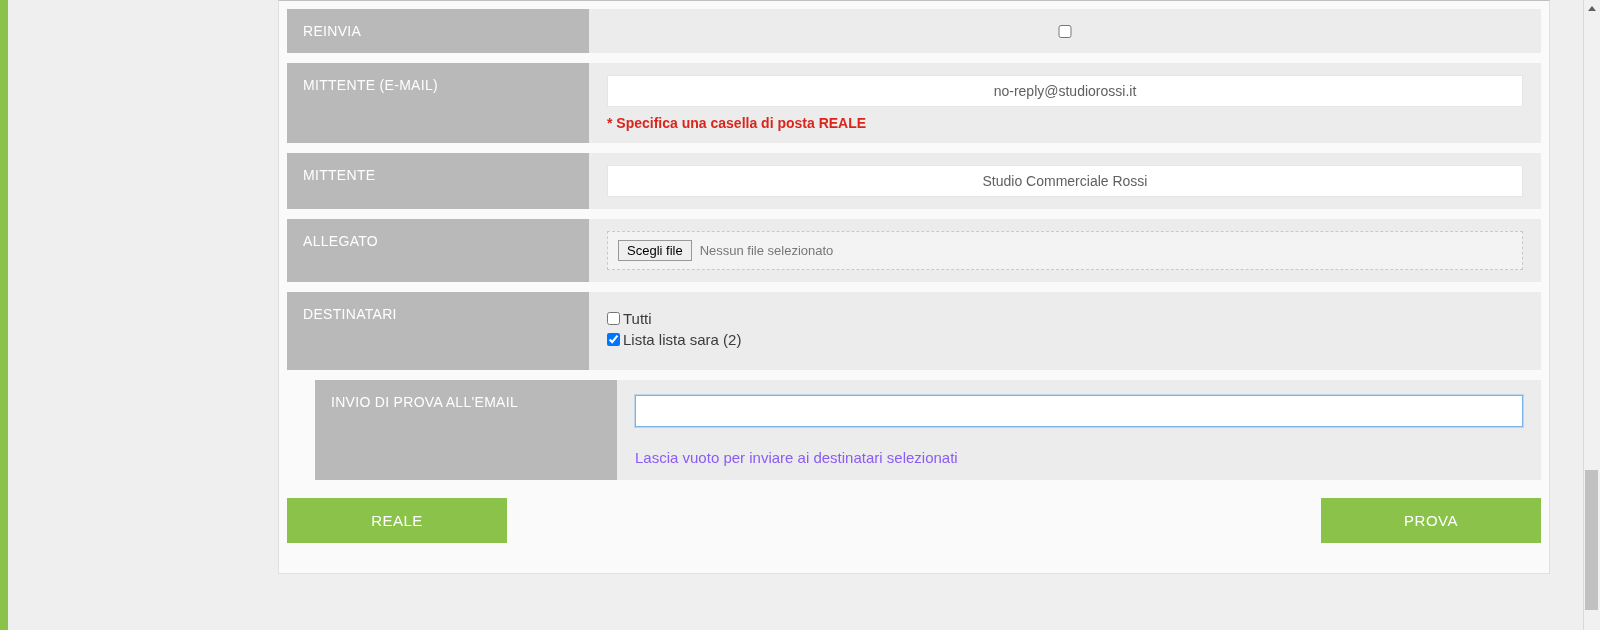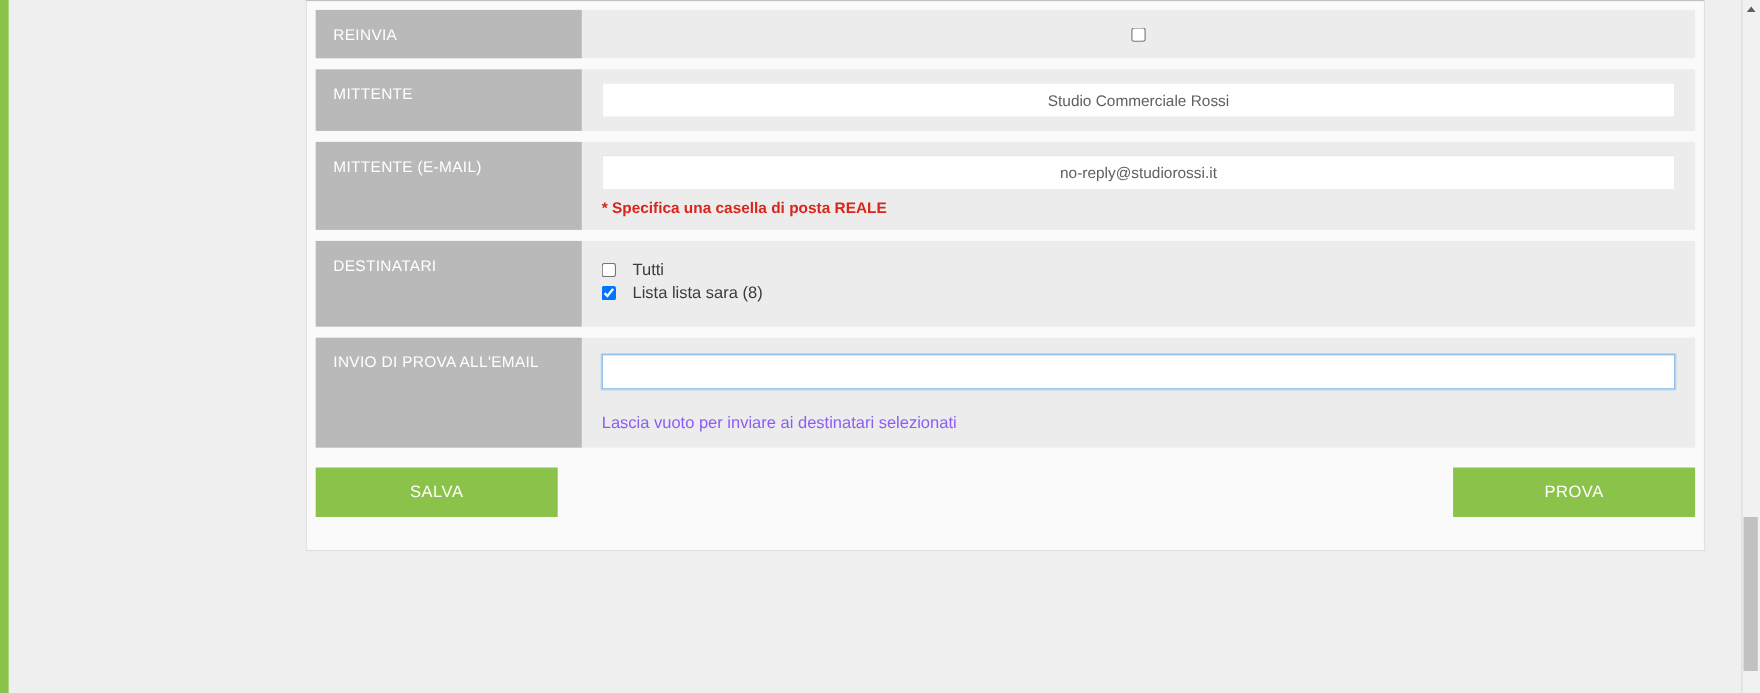--- a/index.html
+++ b/index.html
@@ -34,21 +34,21 @@
       border: 1px solid #e0e0e0;
       border-top: 1px solid #c0c0c0;
       padding: 8px 8px 30px 8px;
     }
     .form-row {
       display: flex;
       margin-bottom: 10px;
       align-items: stretch;
     }
     .form-label {
-      width: 242px;
+      width: 302px;
       background: #b9b9b9;
       color: #fff;
       font-size: 14px;
       padding: 14px 16px;
       display: flex;
       align-items: flex-start;
       flex-shrink: 0;
       letter-spacing: 0.3px;
     }
     .form-control-area {
@@ -102,21 +102,21 @@
       font-family: inherit;
       cursor: pointer;
     }
     .file-status {
       color: #777;
       font-size: 13px;
     }
     .checkbox-row {
       display: flex;
       align-items: center;
-      gap: 14px;
+      gap: 2px;
       margin-bottom: 4px;
     }
     .checkbox-row input[type="checkbox"] {
       width: 13px;
       height: 13px;
       margin-right: 1px;
     }
     .checkbox-row label {
       font-size: 15px;
       color: #3b3b3b;
@@ -135,21 +135,21 @@
       color: #fff;
       border: none;
       padding: 14px 0;
       width: 220px;
       font-size: 15px;
       cursor: pointer;
       letter-spacing: 0.5px;
       font-family: inherit;
     }
     .form-row.tall .form-label { min-height: 78px; }
-    .form-row.taller .form-label { min-height: 100px; }
+    .form-row.taller .form-label { min-height: 100px; margin-left: 28px; }
     .scrollbar-right {
       position: absolute;
       right: 0;
       top: 0;
       width: 17px;
       height: 100%;
       background: #f1f1f1;
       border-left: 1px solid #d9d9d9;
     }
     .scroll-arrow-up {
@@ -187,60 +187,69 @@
   <div class="content-area">
     <div class="form-container">
 
       <div class="form-row">
         <div class="form-label">REINVIA</div>
         <div class="form-control-area single-check">
           <input type="checkbox" style="">
         </div>
       </div>
 
+      <div class="form-row tall">
+        <div class="form-label">MITTENTE (E-MAIL)</div>
+        <div class="form-control-area">
+          <input type="text" class="text-input" value="no-reply@studiorossi.it" style="">
+          <div class="helper-red">* Specifica una casella di posta REALE</div>
+        </div>
+      </div>
+
       <div class="form-row">
         <div class="form-label">MITTENTE</div>
         <div class="form-control-area">
           <input type="text" class="text-input" value="Studio Commerciale Rossi" style="">
         </div>
       </div>
 
-      <div class="form-row tall">
-        <div class="form-label">MITTENTE (E-MAIL)</div>
-        <div class="form-control-area">
-          <input type="text" class="text-input" value="no-reply@studiorossi.it" style="">
-          <div class="helper-red">* Specifica una casella di posta REALE</div>
-        </div>
-      </div>
-
+      <div class="form-row">
+        <div class="form-label">ALLEGATO</div>
+        <div class="form-control-area">
+          <div class="file-wrap">
+            <button class="file-btn">Scegli file</button>
+            <span class="file-status">Nessun file selezionato</span>
+          </div>
+        </div>
+      </div>
 
       <div class="form-row tall">
         <div class="form-label">DESTINATARI</div>
         <div class="form-control-area">
           <div class="checkbox-row">
             <input type="checkbox" style="">
             <label>Tutti</label>
           </div>
           <div class="checkbox-row">
             <input type="checkbox" checked="" style="">
-            <label>Lista lista sara (8)</label>
+            <label>Lista lista sara (2)</label>
           </div>
         </div>
       </div>
 
       <div class="form-row taller">
         <div class="form-label">INVIO DI PROVA ALL'EMAIL</div>
         <div class="form-control-area">
           <input type="text" class="text-input focused" value="" style="">
           <div class="helper-text">Lascia vuoto per inviare ai destinatari selezionati</div>
         </div>
       </div>
 
       <div class="btn-row">
-        <button class="btn">SALVA</button>
+        <button class="btn">REALE</button>
         <button class="btn">PROVA</button>
       </div>
 
     </div>
   </div>
 </div>
 
 <div class="scrollbar-right">
   <div class="scroll-arrow-up"></div>
   <div class="scroll-thumb"></div>

